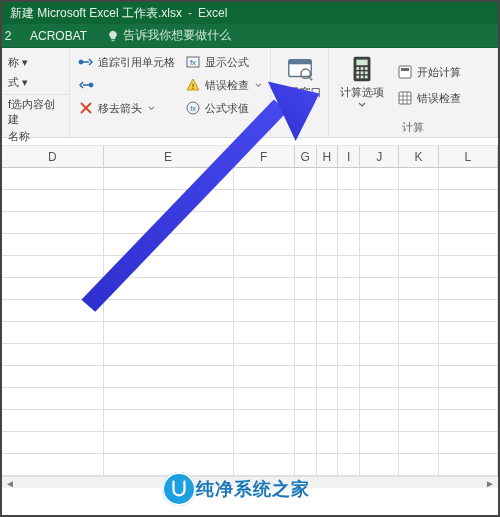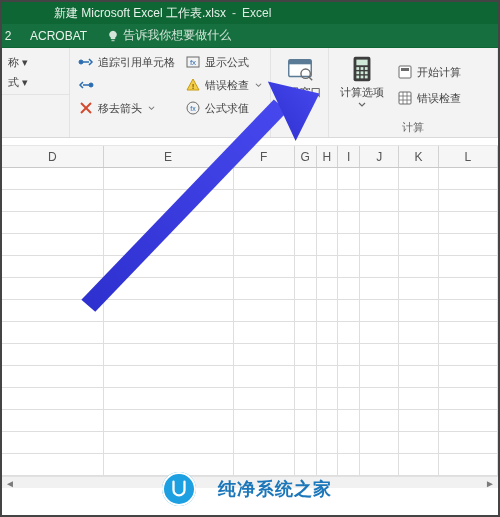--- a/index.html
+++ b/index.html
@@ -1,21 +1,21 @@
 <!DOCTYPE html>
 <html><head>
 <meta charset="utf-8">
 <style>
   * { box-sizing: border-box; margin: 0; padding: 0; }
   html, body { width: 500px; height: 517px; overflow: hidden; font-family: "Microsoft YaHei", Arial, sans-serif; background: #fff; }
   .frame { width: 500px; height: 517px; border: 2px solid #444; position: relative; background: #fff; overflow: hidden; }
 
   
   .titlebar { height: 22px; background: #0e6635; color: #e8f2ea; font-size: 12px; display: flex; align-items: center; padding: 0 8px; gap: 6px; }
-  .titlebar .title { white-space: nowrap; margin-left: 44px; }
+  .titlebar .title { white-space: nowrap; }
   .titlebar .dash { opacity: .85; }
   .titlebar .app  { opacity: .95; }
 
   
   .tabs { height: 24px; background: #156f3e; color: #e8f2ea; font-size: 12px; display: flex; align-items: stretch; border-bottom: 1px solid #0e6635; }
   .tabs .tab { padding: 0 10px; display: flex; align-items: center; cursor: pointer; }
   .tabs .tab.num { padding-left: 4px; width: 18px; justify-content: center; }
   .tabs .tellme { display: flex; align-items: center; gap: 4px; margin-left: 10px; opacity: .9; }
   .tabs .bulb { width: 12px; height: 12px; display: inline-block; }
 
@@ -58,21 +58,21 @@
   
   .arrow-layer { position: absolute; inset: 22px 0 0 0;  pointer-events: none; }
 
   
   .hscroll { height: 12px; background: #f1f1f1; border-top: 1px solid #e1e1e1; position: relative; }
   .hscroll .larr, .hscroll .rarr { position: absolute; top: 1px; width: 10px; height: 10px; color: #7a7a7a; font-size: 10px; display:flex;align-items:center;justify-content:center; cursor:pointer;}
   .hscroll .larr { left: 3px; }
   .hscroll .rarr { right: 3px; }
 
   
-  .watermark { position: absolute; bottom: 6px; left: 160px; right: 6px; height: 40px; display: flex; align-items: center; gap: 22px; }
+  .watermark { position: absolute; bottom: 6px; left: 160px; right: 6px; height: 40px; display: flex; align-items: center; gap: 0; }
   .wm-icon { width: 34px; height: 34px; border-radius: 50%; background: #1da0e2; display:flex; align-items:center; justify-content:center; color:#fff; font-weight:700; font-size:16px; box-shadow: 0 0 0 2px #fff inset; }
   .wm-text { display:flex; flex-direction:column; }
   .wm-text .t1 { font-size: 18px; font-weight: 700; color: #1b77ba; letter-spacing: 1px; }
   .wm-text .t2 { font-size: 11px; color: #7fa6c4; letter-spacing: 1px; }
 
   .drop svg { width:100%; height:100%; display:block; }
 
 </style>
 </head>
 <body>
@@ -103,20 +103,24 @@
 
     <div class="group g-names">
       <div class="body" style="flex-direction:column;gap:0;">
         <div class="stub">
           <span>称 ▾</span>
         </div>
         <div class="stub">
           <span>式 ▾</span>
         </div>
         <div class="sep"></div>
+        <div class="big-stub">
+          <span>f选内容创建</span>
+          <span>名称</span>
+        </div>
       </div>
       <div class="label">&nbsp;</div>
     </div>
 
     <div class="group" style="min-width:186px">
       <div class="body">
         <div class="col">
           <div class="btn-sm">
             <span class="ico">
               <svg viewBox="0 0 16 16">

